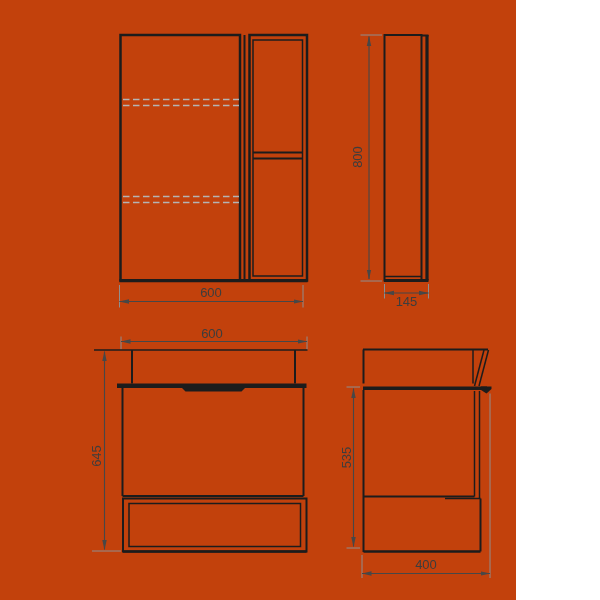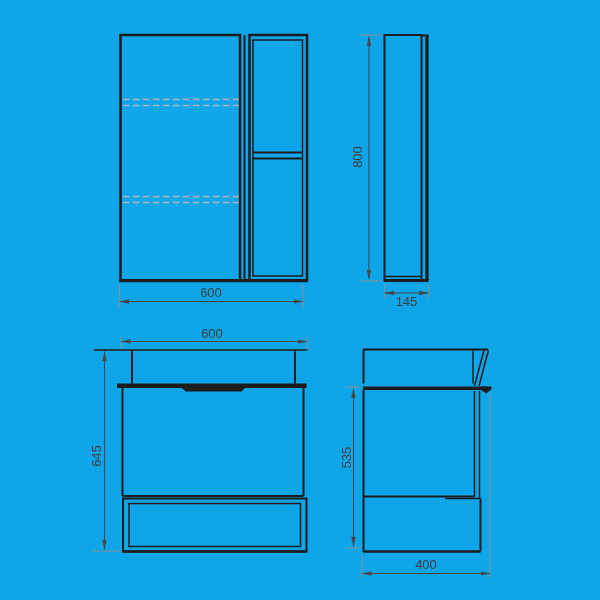--- a/index.html
+++ b/index.html
@@ -1,17 +1,17 @@
 <!DOCTYPE html>
 <html style="--object-line: #1c1c1c; --dim-line: #474747; --extension-line: #8f8f8f; --hidden-line: #b4b4b4; --text-color: #3d3d3d;"><head>
 <meta charset="utf-8">
 <style>
   html,body{margin:0;padding:0;background:#ffffff;}
   .canvas{
-    position:relative;width:600px;height:600px;background:#0ea5e9;
+    position:relative;width:516px;height:600px;background:#c2410c;
     font-family:"Liberation Sans",sans-serif;overflow:hidden;
   }
   svg{display:block;}
   .ol{stroke:var(--object-line,#1c1c1c);fill:none;stroke-linecap:butt;}
   .w15{stroke-width:1.5;}
   .w2{stroke-width:2;}
   .w25{stroke-width:2.5;}
   .w3{stroke-width:3.2;}
   .solid{fill:var(--object-line,#1c1c1c);stroke:none;}
   .hid{stroke:var(--hidden-line,#b4b4b4);stroke-width:1.7;stroke-dasharray:6.5 3.5;fill:none;}

